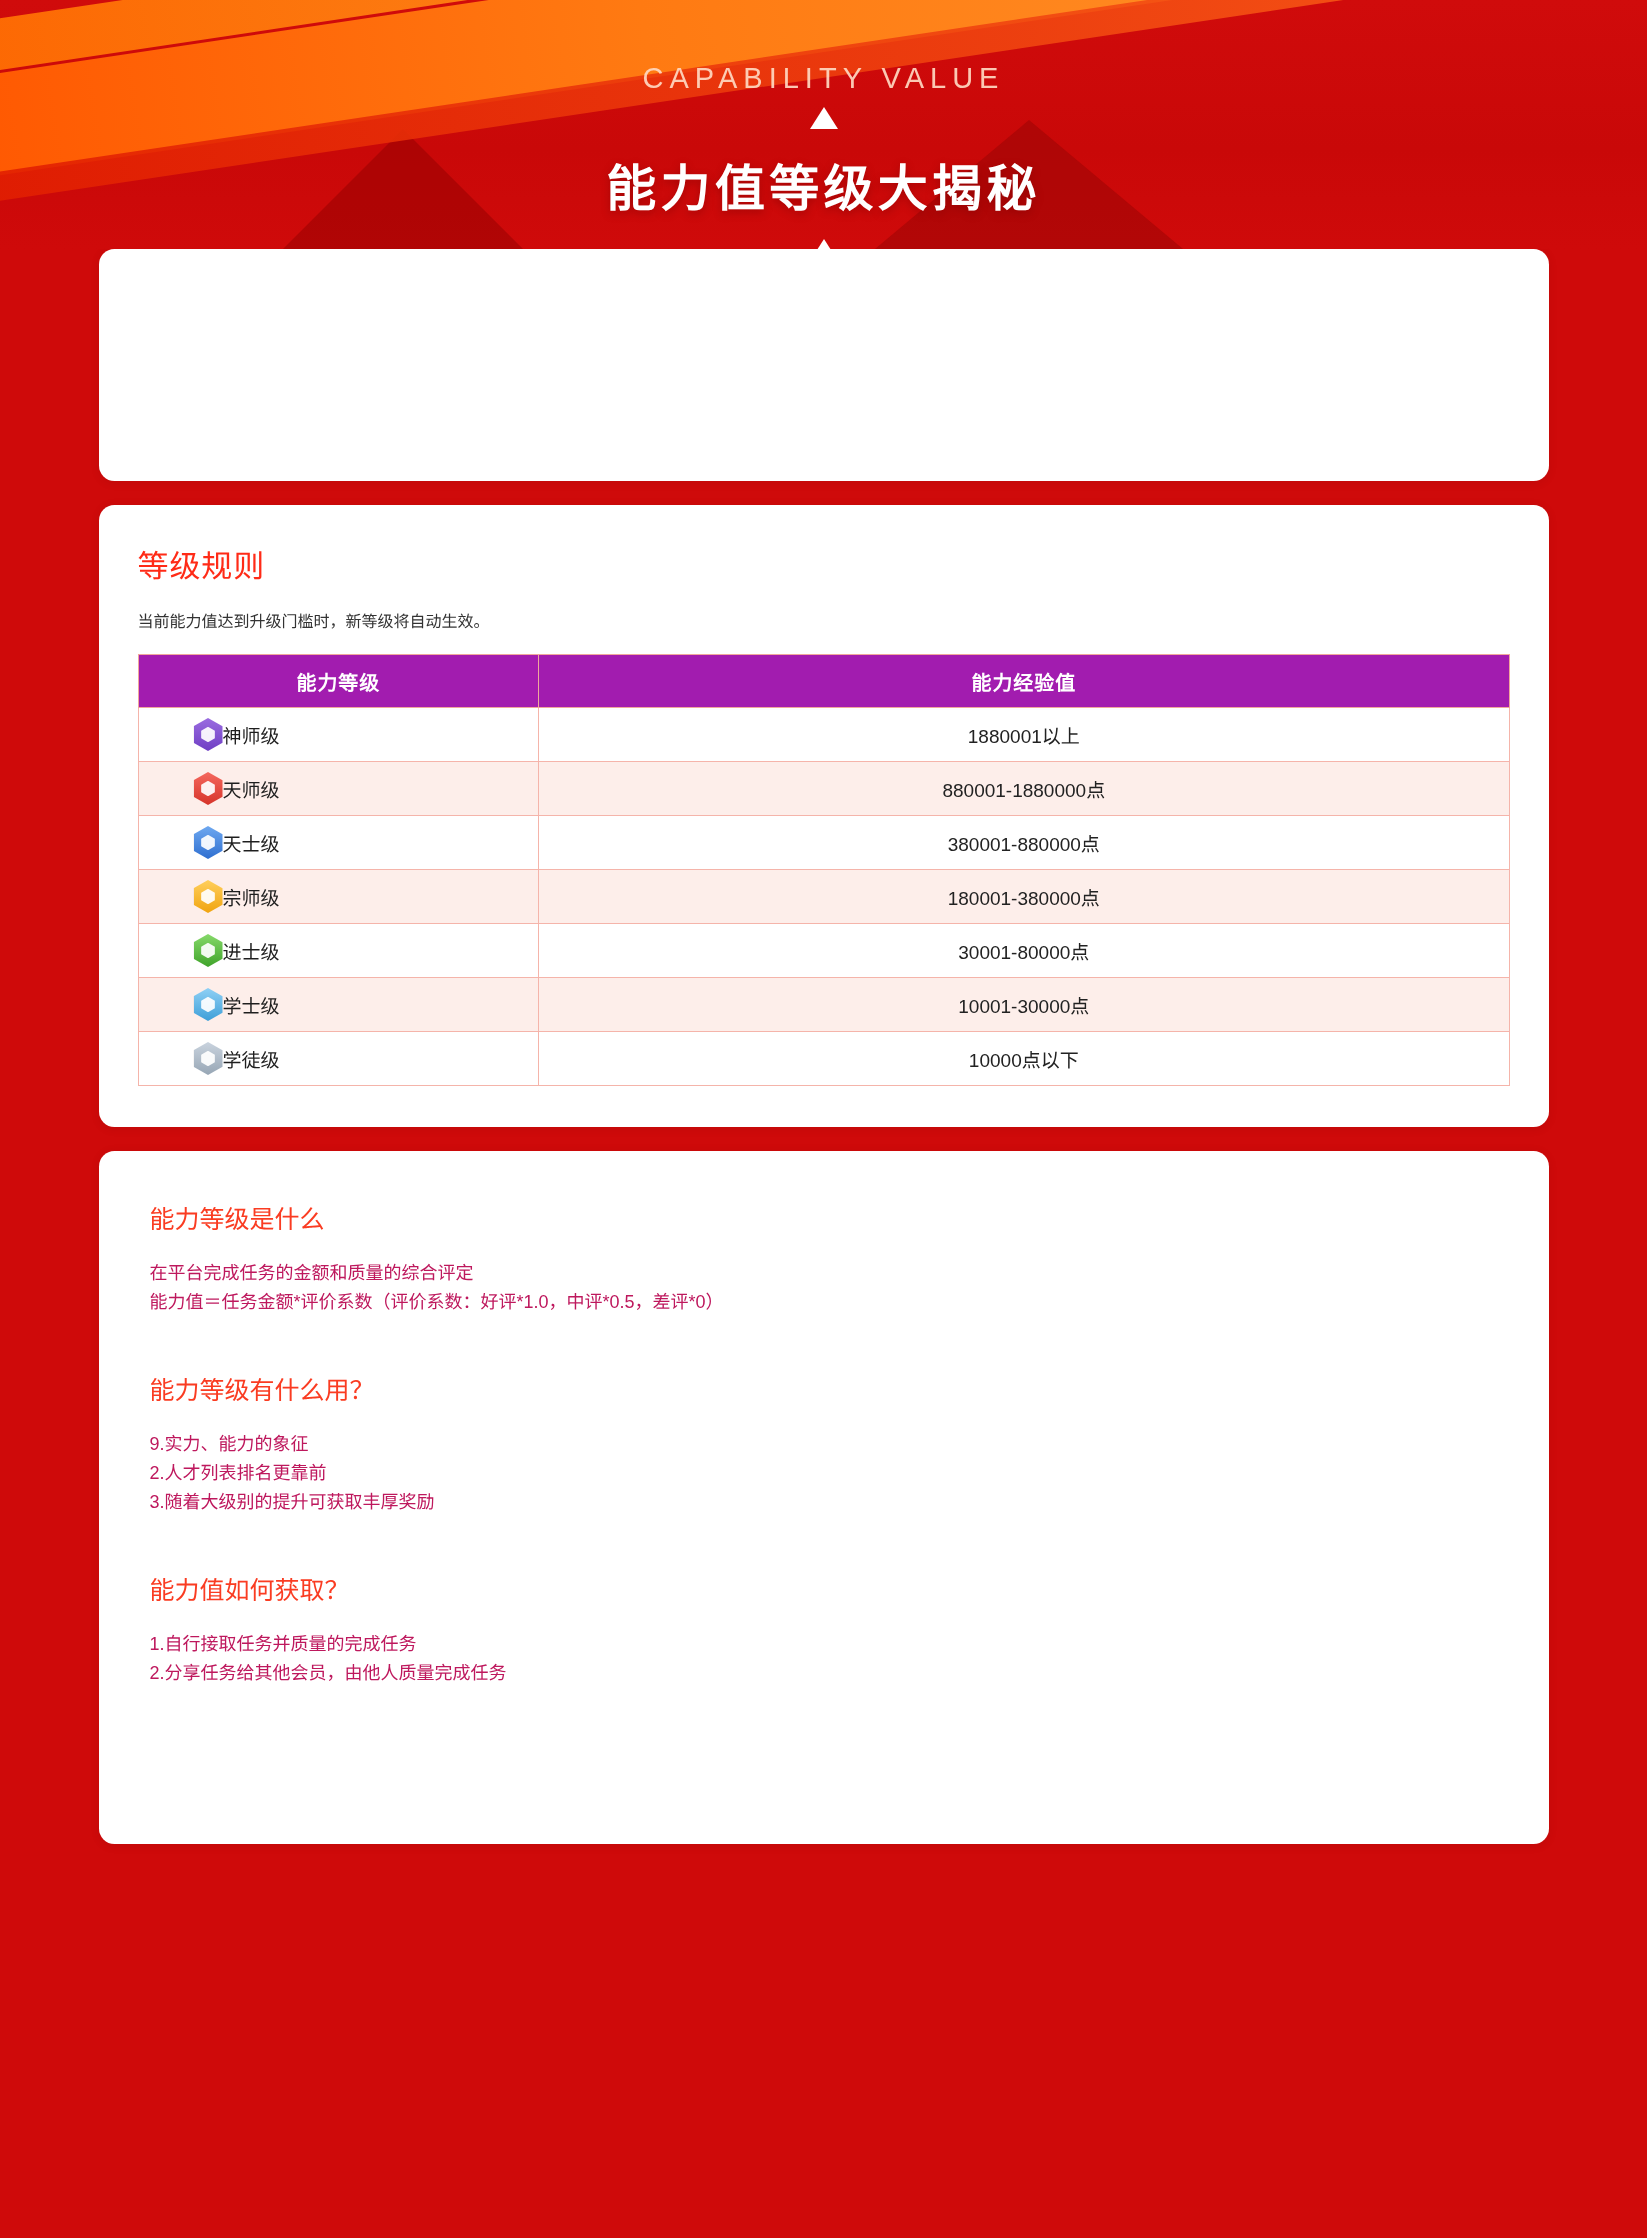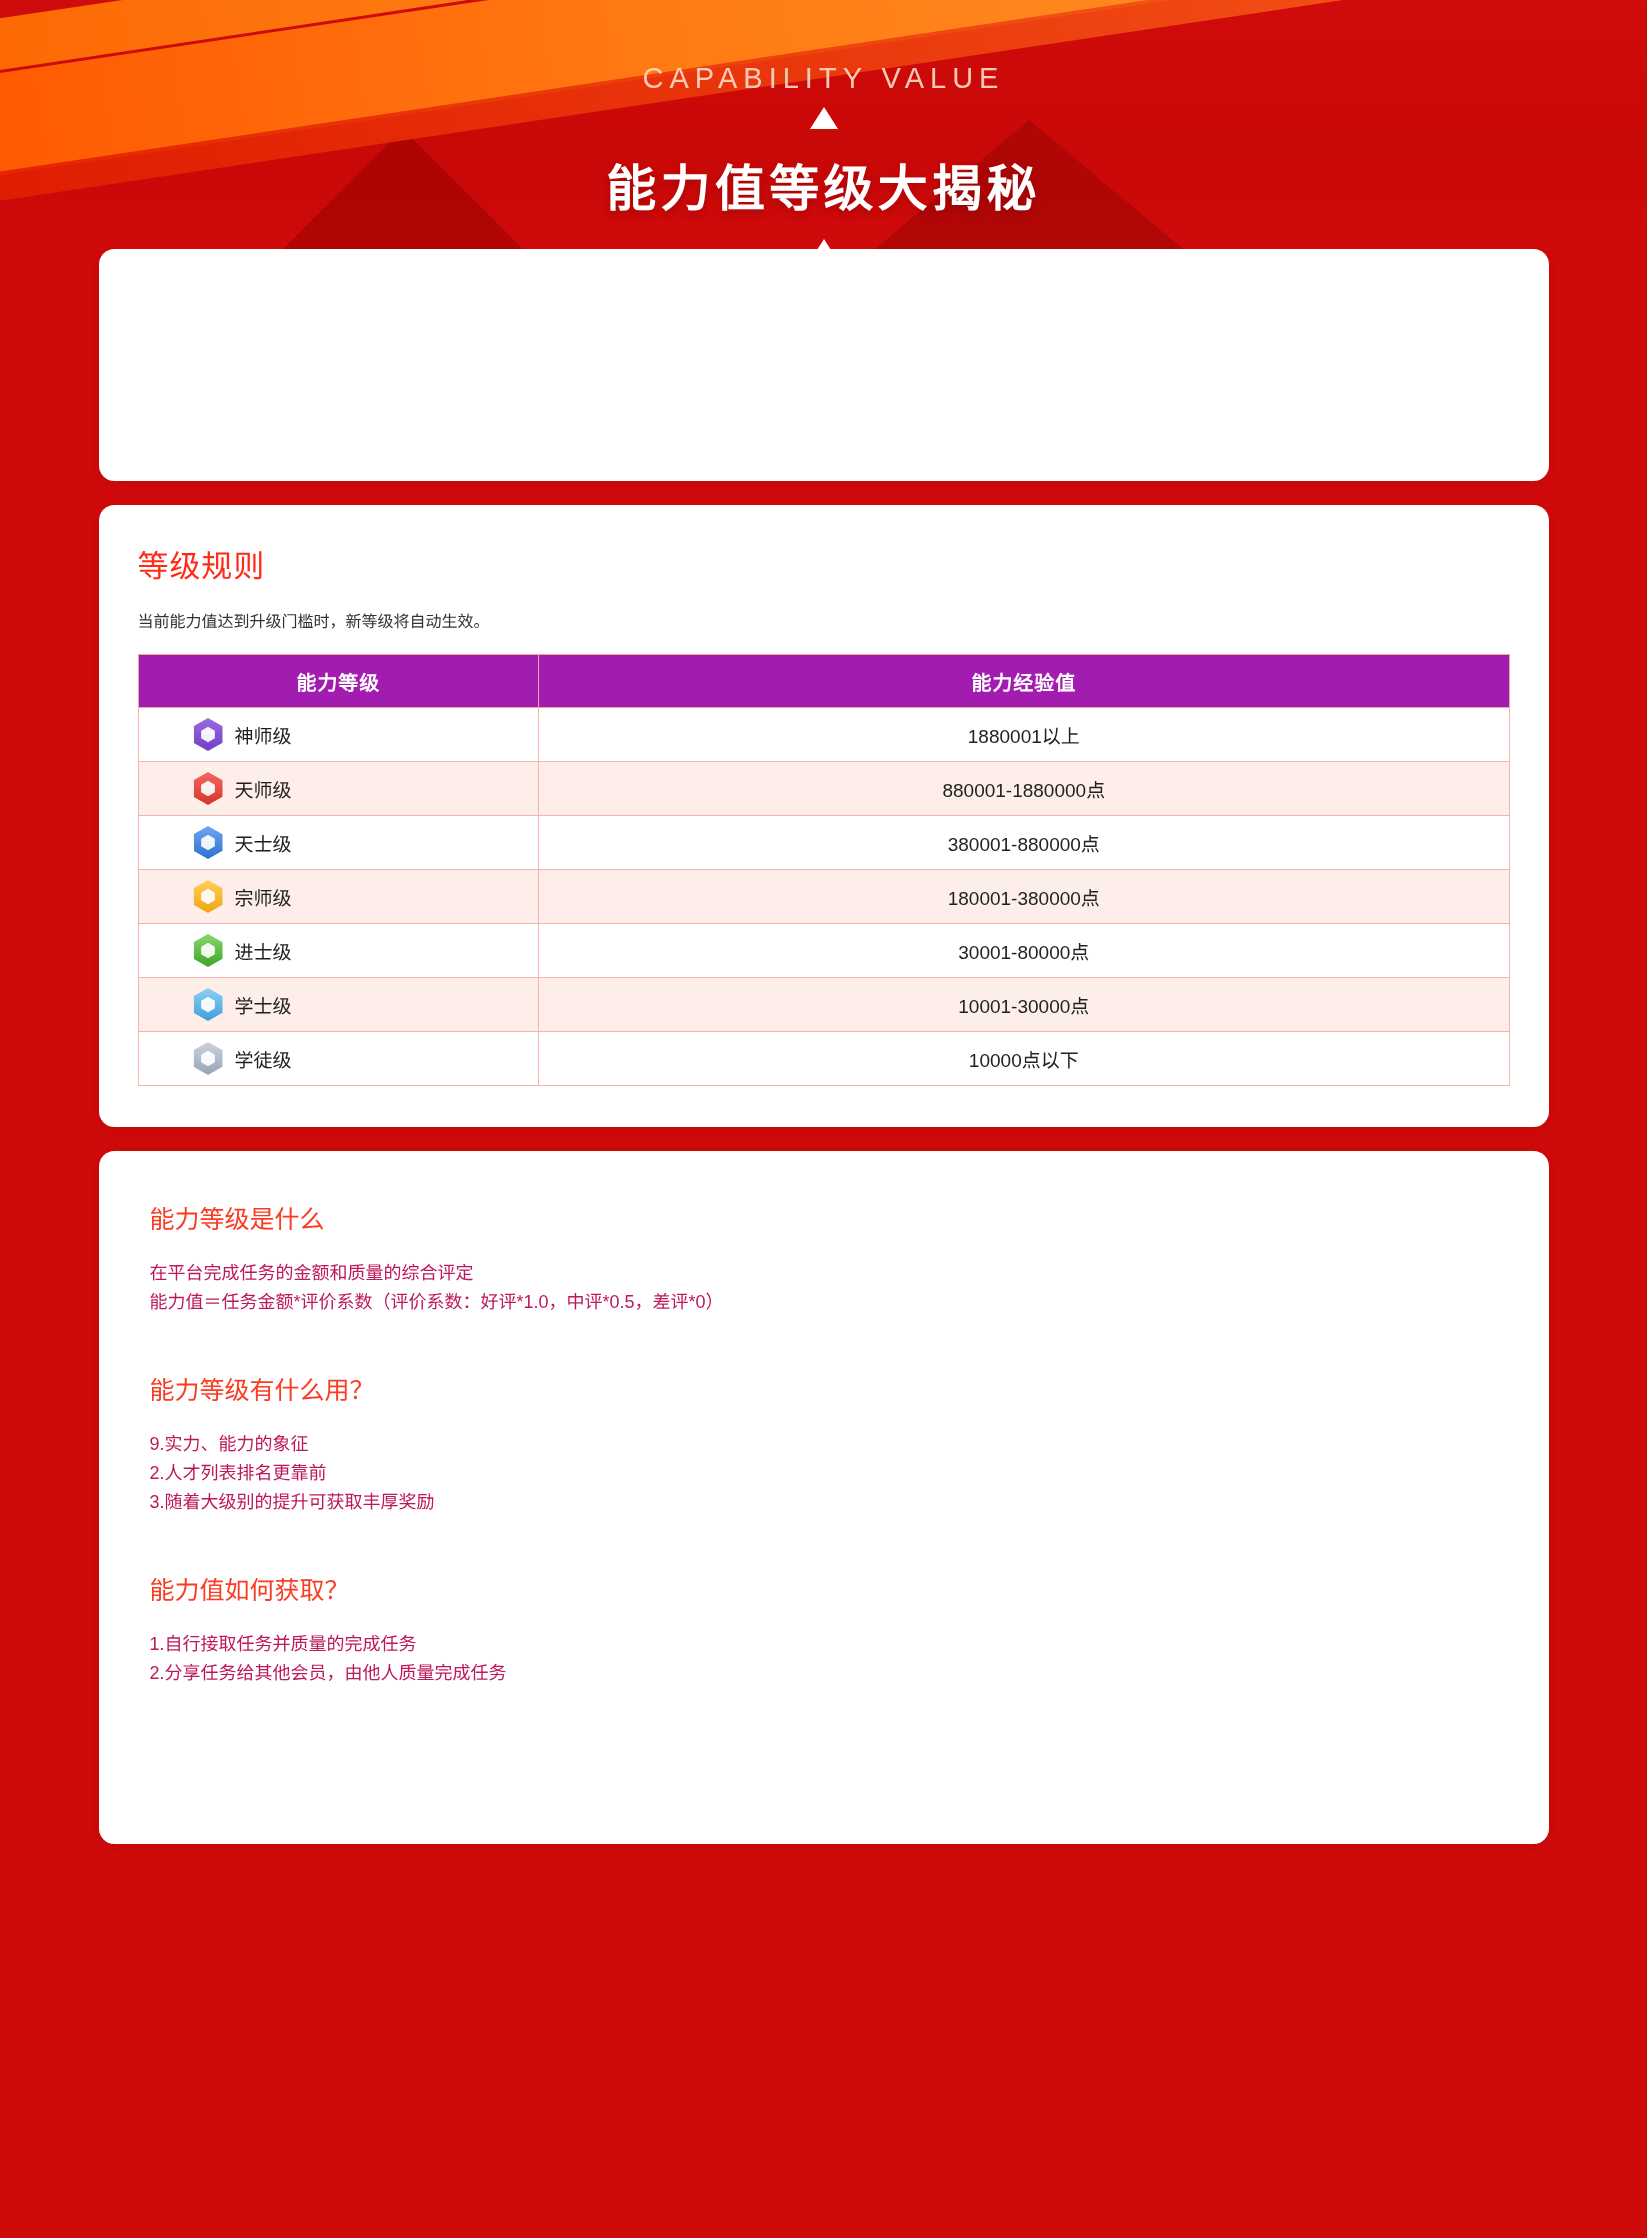--- a/index.html
+++ b/index.html
@@ -178,21 +178,21 @@
   table.levels tbody tr:nth-child(even) td { background: #fdeeea; }
   td.col-name {
     padding-left: 55px;
   }
   td.col-exp {
     text-align: center;
   }
   .lvl-cell {
     display: flex;
     align-items: center;
-    gap: 12px;
+    gap: 0;
   }
   .badge {
     width: 29px;
     height: 33px;
     position: relative;
     flex: 0 0 auto;
     clip-path: polygon(50% 0%, 100% 25%, 100% 75%, 50% 100%, 0% 75%, 0% 25%);
     display: flex;
     align-items: center;
     justify-content: center;

